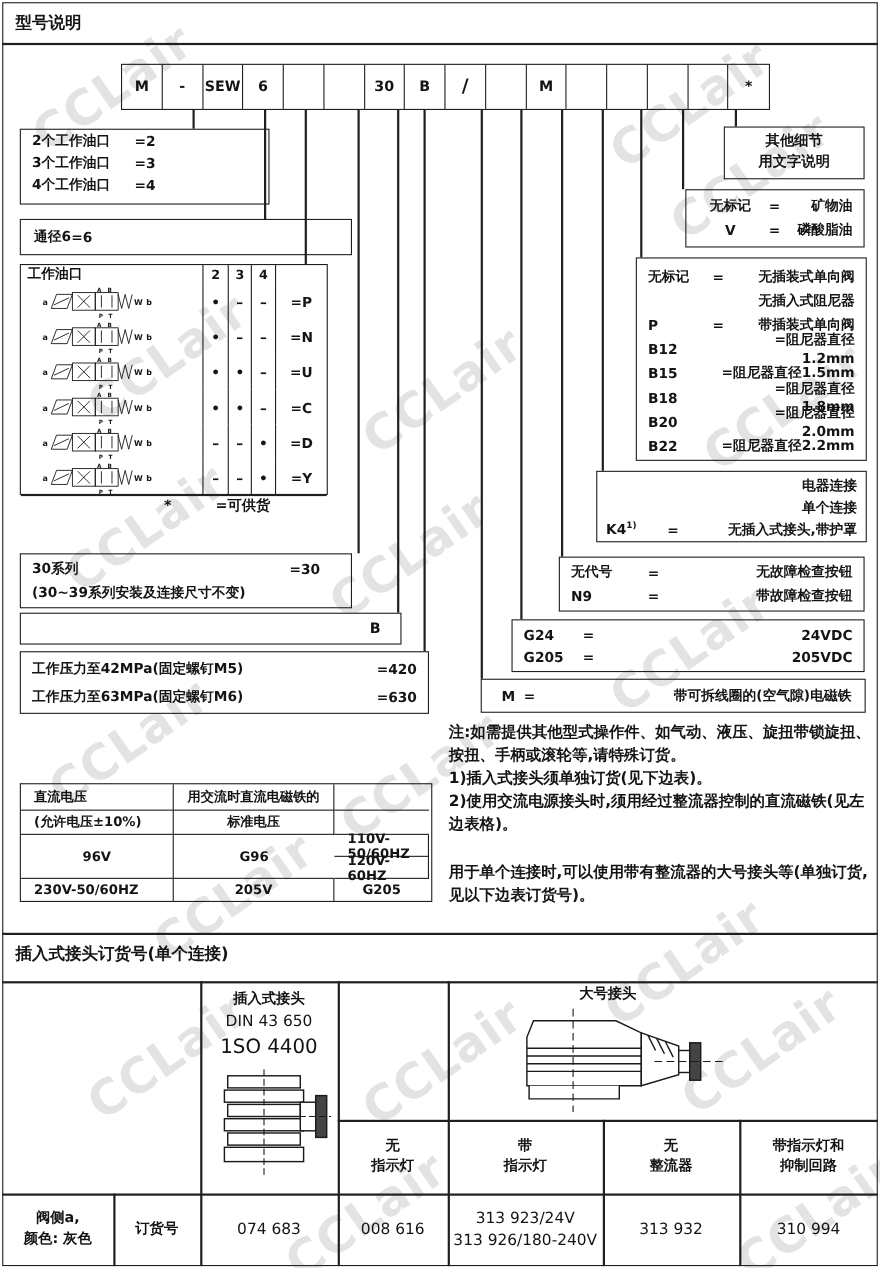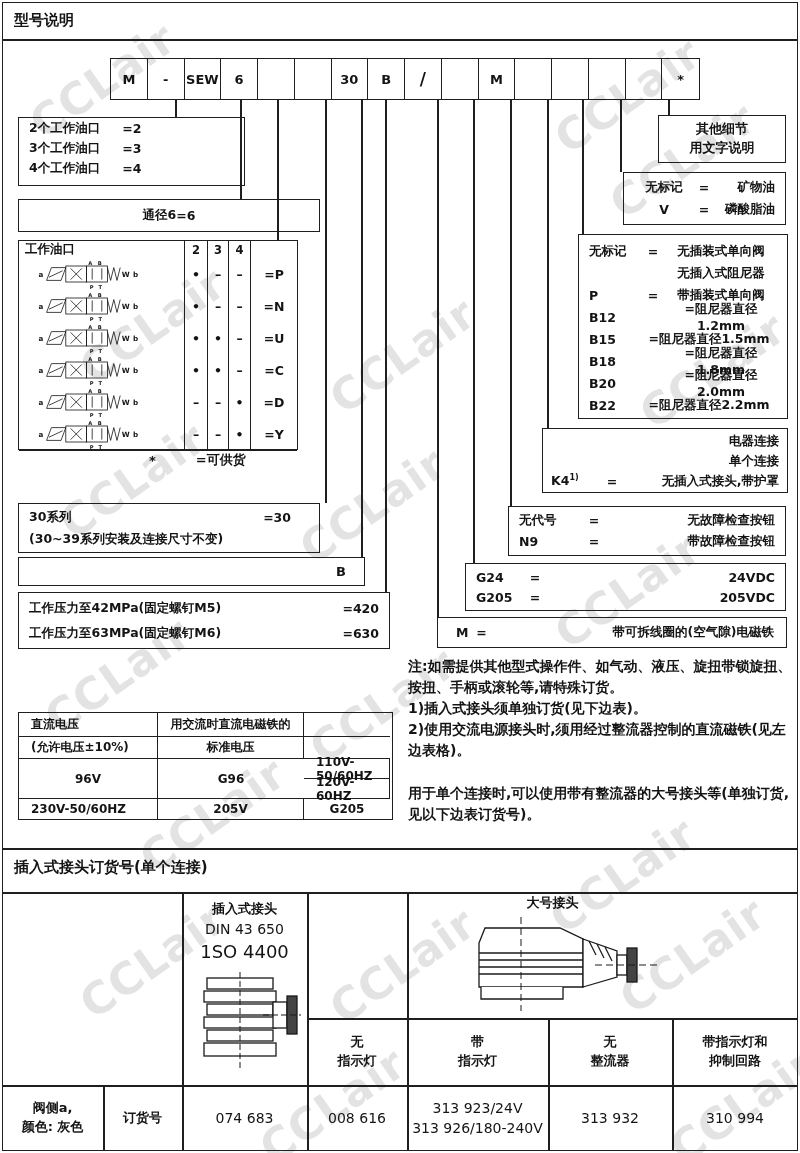--- a/index.html
+++ b/index.html
@@ -20,21 +20,21 @@
   
   .codebar{display:grid;grid-template-columns:repeat(16,1fr);border:1.7px solid #1f1f1f;}
   .codebar .cell{border-right:1.5px solid #1f1f1f;display:flex;align-items:center;justify-content:center;
       font-size:13px;font-weight:700;}
   .codebar .cell:last-child{border-right:none;}
   
   .kv{display:flex;align-items:center;font-size:12.5px;font-weight:700;padding:0 10px;}
   .kv .code{flex:0 0 auto;}
   .kv .eq{flex:0 0 auto;text-align:center;}
   .kv .lbl{flex:1 1 auto;text-align:right;}
-  .kv .lbl-l{flex:1 1 auto;text-align:center;}
+  .kv .lbl-l{flex:1 1 auto;text-align:right;}
   
   .spool{display:flex;flex-direction:column;}
   .sp-head,.sp-row{display:grid;grid-template-columns:166px 23px 21px 22px 1fr;}
   .sp-head{height:22px;}
   .sp-row{flex:1 1 auto;}
   .sp-c{border-right:1.5px solid #1f1f1f;display:flex;align-items:center;justify-content:center;}
   .sp-c.first{justify-content:flex-start;padding-left:6px;}
   .sp-foot{height:25px;border-top:1.6px solid #1f1f1f;display:flex;align-items:center;
       font-size:13px;font-weight:700;}
   .valve{display:block;stroke:#141414;stroke-width:1;fill:none;}
@@ -123,21 +123,21 @@
     <div class="row" style="height:20px">
         <span class="t12">3个工作油口</span>
         <span class="t12" style="margin-left:22px">=3</span>
       </div>
     <div class="row" style="height:20px">
         <span class="t12">4个工作油口</span>
         <span class="t12" style="margin-left:22px">=4</span>
       </div>
   </div>
 
-  <div class="box row" style="left:18px;top:199px;width:302px;height:33px;justify-content:center;padding:0 12px">
+  <div class="box row" style="left:18px;top:199px;width:302px;height:33px;justify-content:flex-start;padding:0 12px">
     <span class="t12">通径6</span>
     <span class="t12">=6</span>
   </div>
 
   <div class="box spool" style="left:18px;top:240px;width:280px;height:210px">
     <div class="sp-head">
       <div class="sp-c first t12">工作油口</div>
       <div class="sp-c t11">2</div>
       <div class="sp-c t11">3</div>
       <div class="sp-c t11">4</div>

